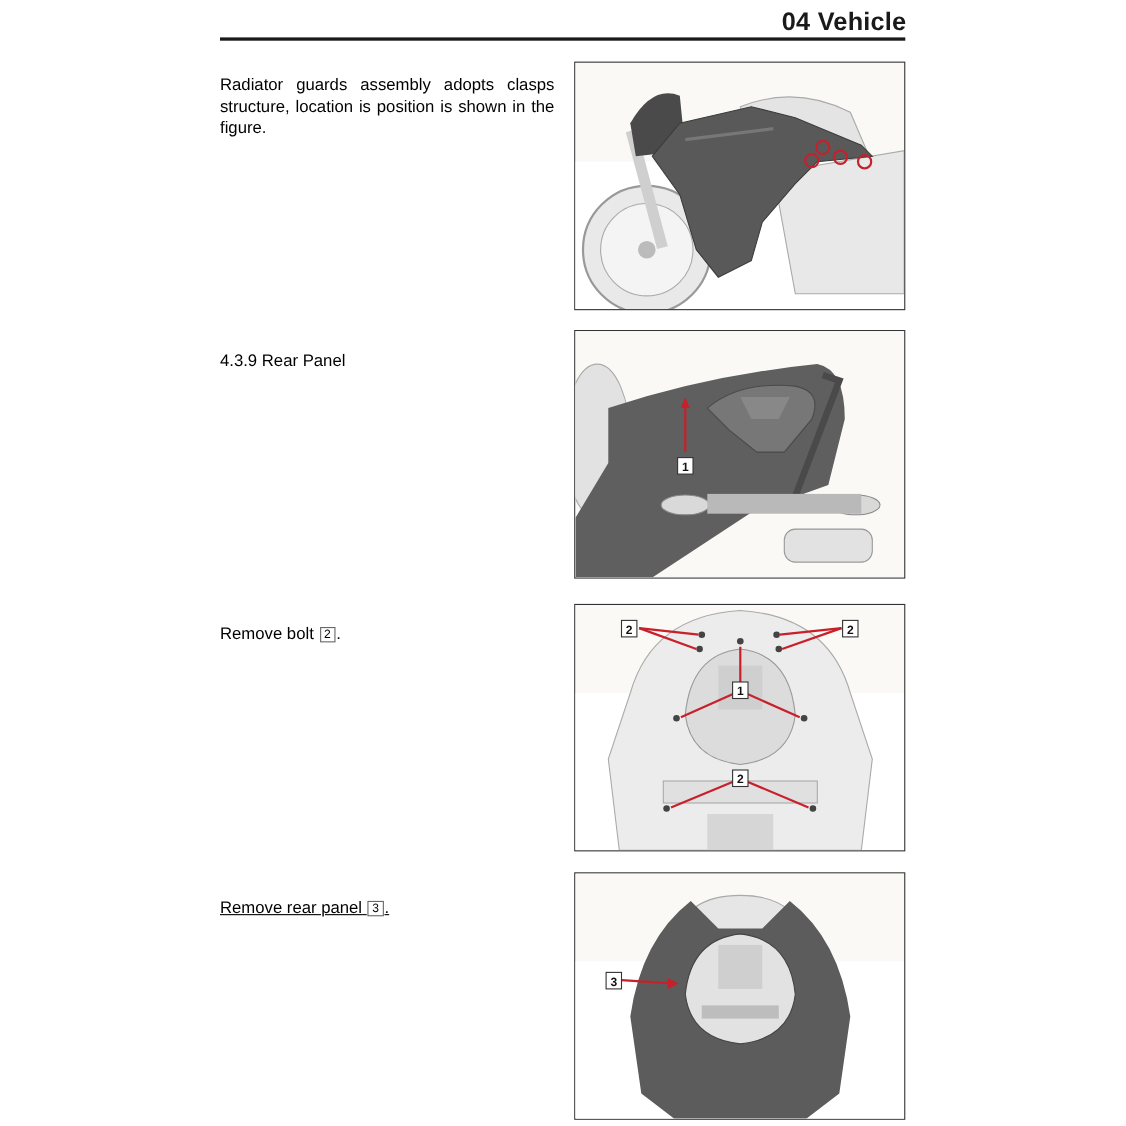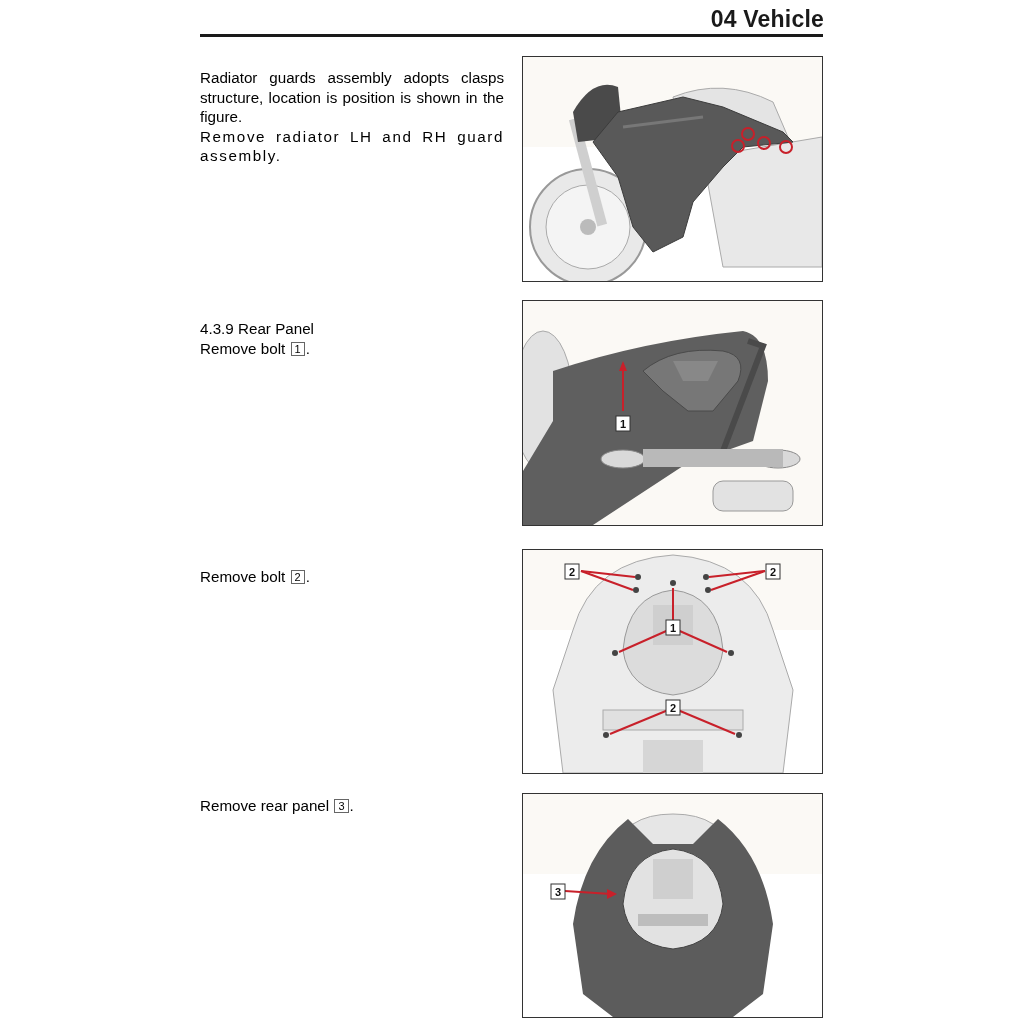--- a/index.html
+++ b/index.html
@@ -15,21 +15,20 @@
   .figure svg { display:block; width:100%; height:100%; }
 </style>
 </head>
 <body>
 
 <div class="header-title">04 Vehicle</div>
 <div class="header-rule"></div>
 
 <div class="text-block" style="top:68px;">
   <div class="justify">Radiator guards assembly adopts clasps structure, location is position is shown in the figure.</div>
-  <div class="justify spread">Remove radiator LH and RH guard assembly.</div>
 </div>
 <div class="figure" style="top:56px;height:224px;">
   <svg viewBox="0 0 299 224" preserveAspectRatio="none">
     <rect width="299" height="224" fill="#fbf9f5"></rect>
     <rect y="90" width="299" height="134" fill="#ffffff"></rect>
 
     <path d="M150 40 Q200 20 250 45 L265 80 L160 85 Z" fill="#e4e4e4" stroke="#aaa"></path>
 
     <path d="M180 100 L299 80 L299 210 L200 210 Z" fill="#e8e8e8" stroke="#aaa"></path>
 
@@ -46,24 +45,20 @@
 
     <circle cx="225" cy="77" r="6" fill="none" stroke="#c8202a" stroke-width="2"></circle>
     <circle cx="241" cy="86" r="6" fill="none" stroke="#c8202a" stroke-width="2"></circle>
     <circle cx="263" cy="90" r="6" fill="none" stroke="#c8202a" stroke-width="2"></circle>
     <circle cx="215" cy="89" r="6" fill="none" stroke="#c8202a" stroke-width="2"></circle>
   </svg>
 </div>
 
 <div class="text-block" style="top:319px;">
   <div class="section-heading">4.3.9 Rear Panel</div>
-  <div>
-    <span>Remove bolt</span>
-    <span class="callout">1</span><span>.</span>
-  </div>
 </div>
 <div class="figure" style="top:300px;height:224px;">
   <svg viewBox="0 0 299 224" preserveAspectRatio="none">
     <rect width="299" height="224" fill="#fbf9f5"></rect>
     <ellipse cx="20" cy="100" rx="30" ry="70" fill="#e2e2e2" stroke="#aaa"></ellipse>
     <path d="M30 70 Q120 40 220 30 Q245 35 245 80 L230 140 L160 165 L70 224 L0 224 L0 170 L30 120 Z" fill="#5f5f5f"></path>
     <path d="M120 70 Q150 45 200 50 Q225 55 215 80 L190 110 L165 110 L140 90 Z" fill="#777" stroke="#4a4a4a"></path>
     <path d="M150 60 L195 60 L185 80 L160 80 Z" fill="#888"></path>
     <path d="M225 40 L240 45 L200 150" stroke="#4a4a4a" stroke-width="6" fill="none"></path>
     <ellipse cx="100" cy="158" rx="22" ry="9" fill="#d9d9d9" stroke="#888"></ellipse>
@@ -116,21 +111,21 @@
     <text x="49" y="26" font-size="11" font-weight="bold" text-anchor="middle" fill="#111" font-family="Liberation Sans, sans-serif">2</text>
     <rect x="243" y="14" width="14" height="15" fill="#fff" stroke="#333"></rect>
     <text x="250" y="26" font-size="11" font-weight="bold" text-anchor="middle" fill="#111" font-family="Liberation Sans, sans-serif">2</text>
     <rect x="143" y="70" width="14" height="15" fill="#fff" stroke="#333"></rect>
     <text x="150" y="82" font-size="11" font-weight="bold" text-anchor="middle" fill="#111" font-family="Liberation Sans, sans-serif">1</text>
     <rect x="143" y="150" width="14" height="15" fill="#fff" stroke="#333"></rect>
     <text x="150" y="162" font-size="11" font-weight="bold" text-anchor="middle" fill="#111" font-family="Liberation Sans, sans-serif">2</text>
   </svg>
 </div>
 
-<div class="text-block" style="top:796px;">
+<div class="text-block" style="top:816px;text-decoration:underline;">
   <span>Remove rear panel</span>
   <span class="callout">3</span><span>.</span>
 </div>
 <div class="figure" style="top:793px;height:223px;">
   <svg viewBox="0 0 299 223" preserveAspectRatio="none">
     <rect width="299" height="223" fill="#fbf9f5"></rect>
     <rect y="80" width="299" height="143" fill="#ffffff"></rect>
     <path d="M150 20 Q200 20 210 60 L170 70 L130 70 L90 60 Q100 20 150 20 Z" fill="#e6e6e6" stroke="#aaa"></path>
     <path d="M105 25 L130 50 L170 50 L195 25 Q240 60 250 130 L240 200 L210 223 L90 223 L60 200 L50 130 Q60 60 105 25 Z" fill="#5c5c5c"></path>
     <path d="M150 55 Q195 60 200 110 Q195 150 150 155 Q105 150 100 110 Q105 60 150 55 Z" fill="#e2e2e2" stroke="#444"></path>

